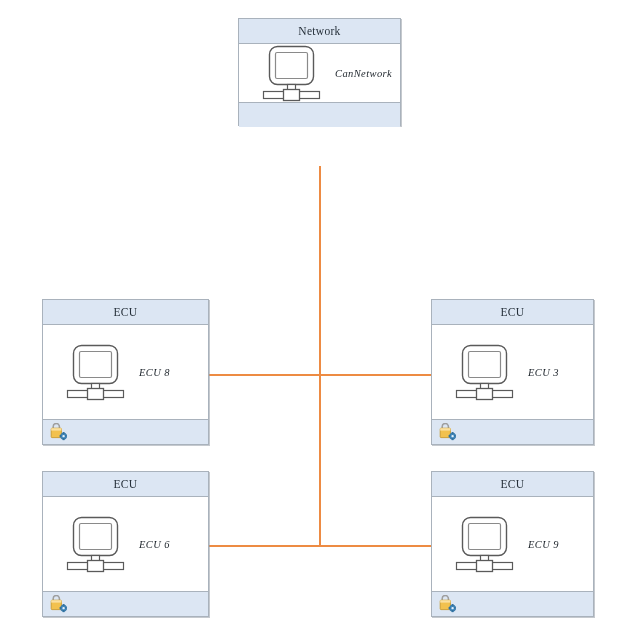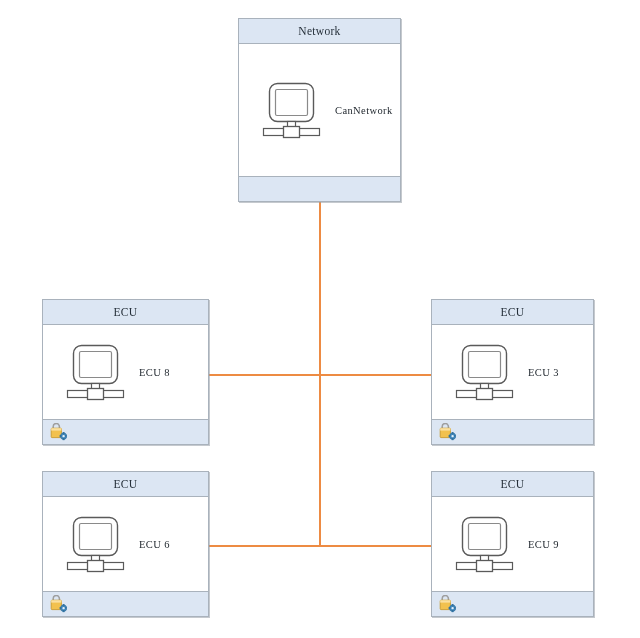--- a/index.html
+++ b/index.html
@@ -76,20 +76,21 @@
     width: 64px;
     height: 58px;
     flex: 0 0 64px;
   }
   .node-label {
     margin-left: 10px;
     font-size: 10.5px;
     color: #1d242b;
     letter-spacing: .4px;
     white-space: nowrap;
+    font-style: italic;
   }
 
   .lock-gear-icon {
     width: 18px;
     height: 18px;
     display: block;
   }
 </style>
 </head>
 <body>
@@ -97,21 +98,21 @@
 <div id="canvas">
 
   <div class="link v" style="left:319px; top:166px; height:380px;"></div>
 
   <div class="link h" style="left:209px; top:374px; width:111px;"></div>
   <div class="link h" style="left:319px; top:374px; width:113px;"></div>
 
   <div class="link h" style="left:209px; top:545px; width:111px;"></div>
   <div class="link h" style="left:319px; top:545px; width:113px;"></div>
 
-  <div class="node" style="left:238px; top:18px; width:163px; height:184px;">
+  <div class="node" style="left:238px; top:18px; width:163px; height:108px;">
     <div class="node-header">Network</div>
     <div class="node-body">
       <span class="node-icon">
         <svg viewBox="0 0 64 58" width="64" height="58" xmlns="http://www.w3.org/2000/svg">
           <rect x="8.5" y="2.5" width="44" height="38" rx="8" ry="8" fill="#ffffff" stroke="#5a5a5a" stroke-width="1.4"></rect>
           <rect x="14.5" y="8.5" width="32" height="26" rx="1.5" ry="1.5" fill="#ffffff" stroke="#8a8a8a" stroke-width="1.2"></rect>
           <rect x="26.5" y="40.5" width="8" height="6" fill="#ffffff" stroke="#5a5a5a" stroke-width="1.2"></rect>
           <rect x="2.5" y="47.5" width="56" height="7" fill="#ffffff" stroke="#5a5a5a" stroke-width="1.2"></rect>
           <rect x="22.5" y="45.5" width="16" height="11" fill="#ffffff" stroke="#5a5a5a" stroke-width="1.3"></rect>
         </svg>

